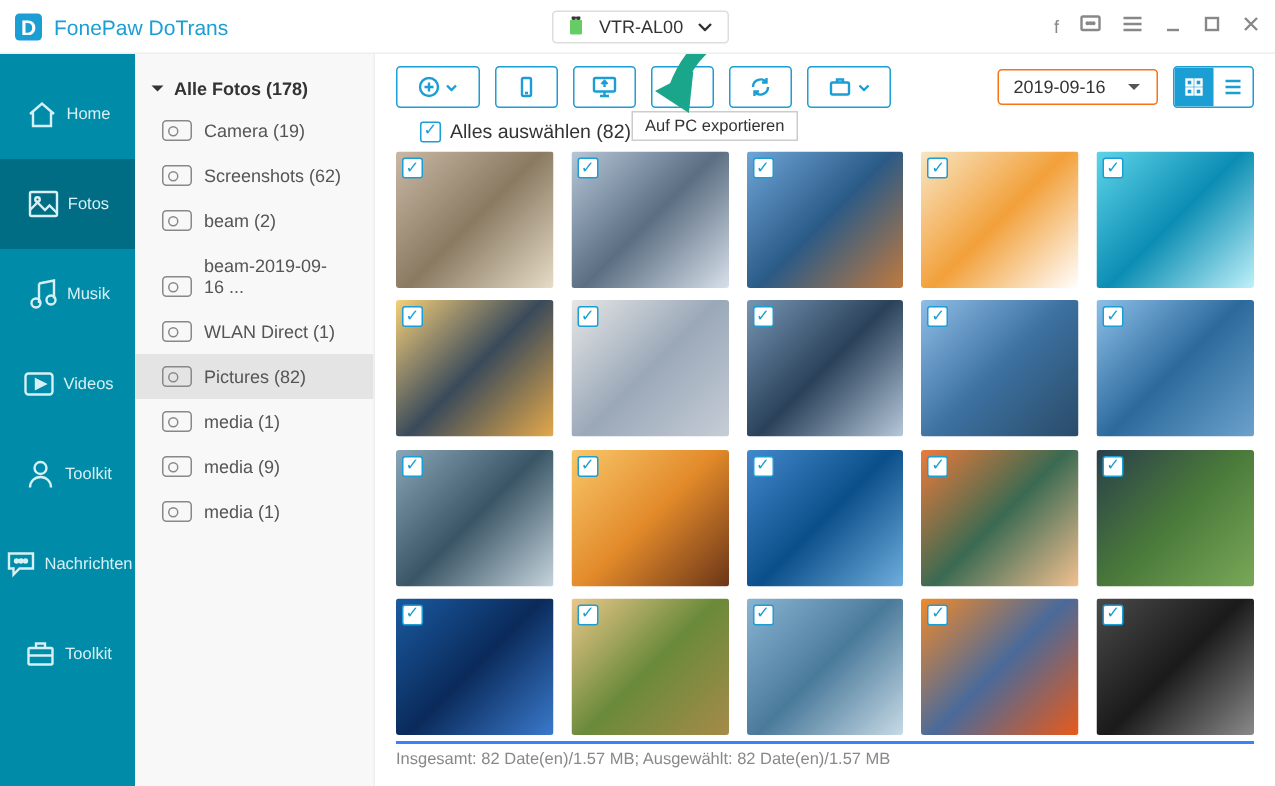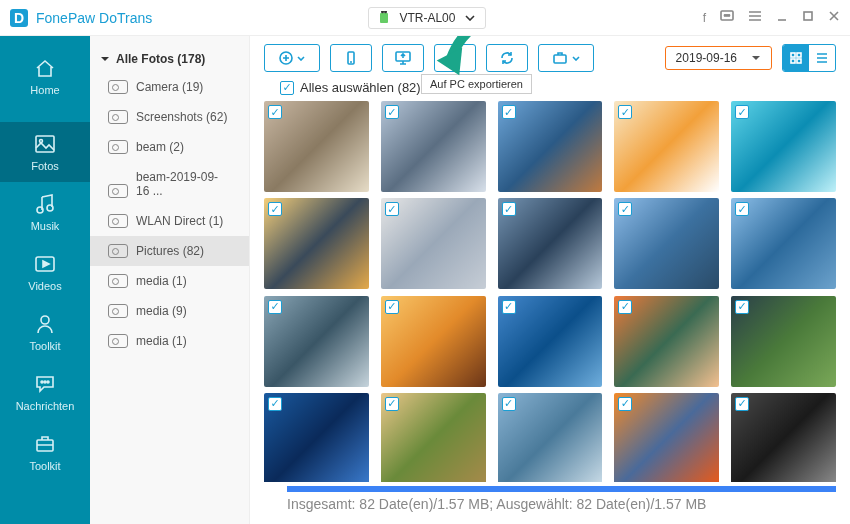--- a/index.html
+++ b/index.html
@@ -11,22 +11,22 @@
 .logo-icon { width: 18px; height: 18px; border-radius: 3px; background: #1a9ed4; color: #fff; display: flex; align-items: center; justify-content: center; font-weight: bold; }
 .device-select { margin: 0 auto; display: flex; align-items: center; gap: 10px; padding: 3px 10px; border: 1px solid #ddd; border-radius: 3px; }
 .header-right { display: flex; gap: 14px; align-items: center; color: #888; }
 .header-right span { cursor: pointer; }
 
 
 .main { display: flex; height: calc(524px - 36px); }
 
 
 .nav { width: 90px; background: #008ca8; display: flex; flex-direction: column; padding-top: 10px; }
-.nav-item { height: 60px; display: flex; flex-direction: column; align-items: center; justify-content: center; gap: 4px; color: #d6f0f5; cursor: pointer; font-size: 11px; }
-.nav-item.active { background: #006d85; margin-top: 16px; }
+.nav-item { height: 60px; display: flex; align-items: center; justify-content: center; gap: 4px; color: #d6f0f5; cursor: pointer; font-size: 11px; }
+.nav-item.active { background: #006d85; }
 .nav-icon { width: 24px; height: 24px; display: flex; align-items: center; justify-content: center; }
 
 
 .sidebar { width: 160px; background: #f8f8f8; border-right: 1px solid #eee; padding-top: 10px; overflow-y: auto; }
 .sidebar-header { display: flex; align-items: center; gap: 6px; padding: 6px 10px; font-weight: bold; font-size: 12px; }
 .sidebar-item { display: flex; align-items: flex-end; gap: 8px; padding: 8px 18px; font-size: 12px; color: #555; cursor: pointer; }
 .sidebar-item.active { background: #e4e4e4; }
 .sidebar-item .cam-icon { width: 20px; height: 14px; border: 1.5px solid #888; border-radius: 3px; position: relative; flex-shrink: 0; }
 .sidebar-item .cam-icon::after { content: ""; position: absolute; left: 3px; top: 3px; width: 5px; height: 5px; border: 1.2px solid #888; border-radius: 50%; }
 
@@ -47,21 +47,21 @@
 
 .select-all { display: flex; align-items: center; gap: 6px; margin: 2px 0 6px 16px; font-size: 13px; }
 .checkbox { width: 14px; height: 14px; border: 1.5px solid #1a9ed4; border-radius: 2px; display: flex; align-items: center; justify-content: center; color: #1a9ed4; font-size: 11px; line-height: 1; }
 .checkbox.checked::after { content: "✓"; }
 
 .grid { display: grid; grid-template-columns: repeat(5, 1fr); gap: 12px; overflow-y: auto; padding-bottom: 4px; }
 .thumb { position: relative; aspect-ratio: 1.15/1; border-radius: 2px; overflow: hidden; cursor: pointer; }
 .thumb .checkbox { position: absolute; top: 4px; left: 4px; background: #fff; }
 .thumb-img { width: 100%; height: 100%; }
 
-.footer { font-size: 14px; color: #888; padding: 4px 0; border-top: 6px solid #3b82f6; margin-top: 4px; margin-left: 23px; }
+.footer { font-size: 11px; color: #888; padding: 4px 0; border-top: 2px solid #3b82f6; margin-top: 4px; }
 
 
 svg { stroke: currentColor; fill: none; stroke-width: 1.6; }
 </style>
 </head>
 <body>
 
 <div class="header">
   <div class="logo">
     <div class="logo-icon">D</div>

